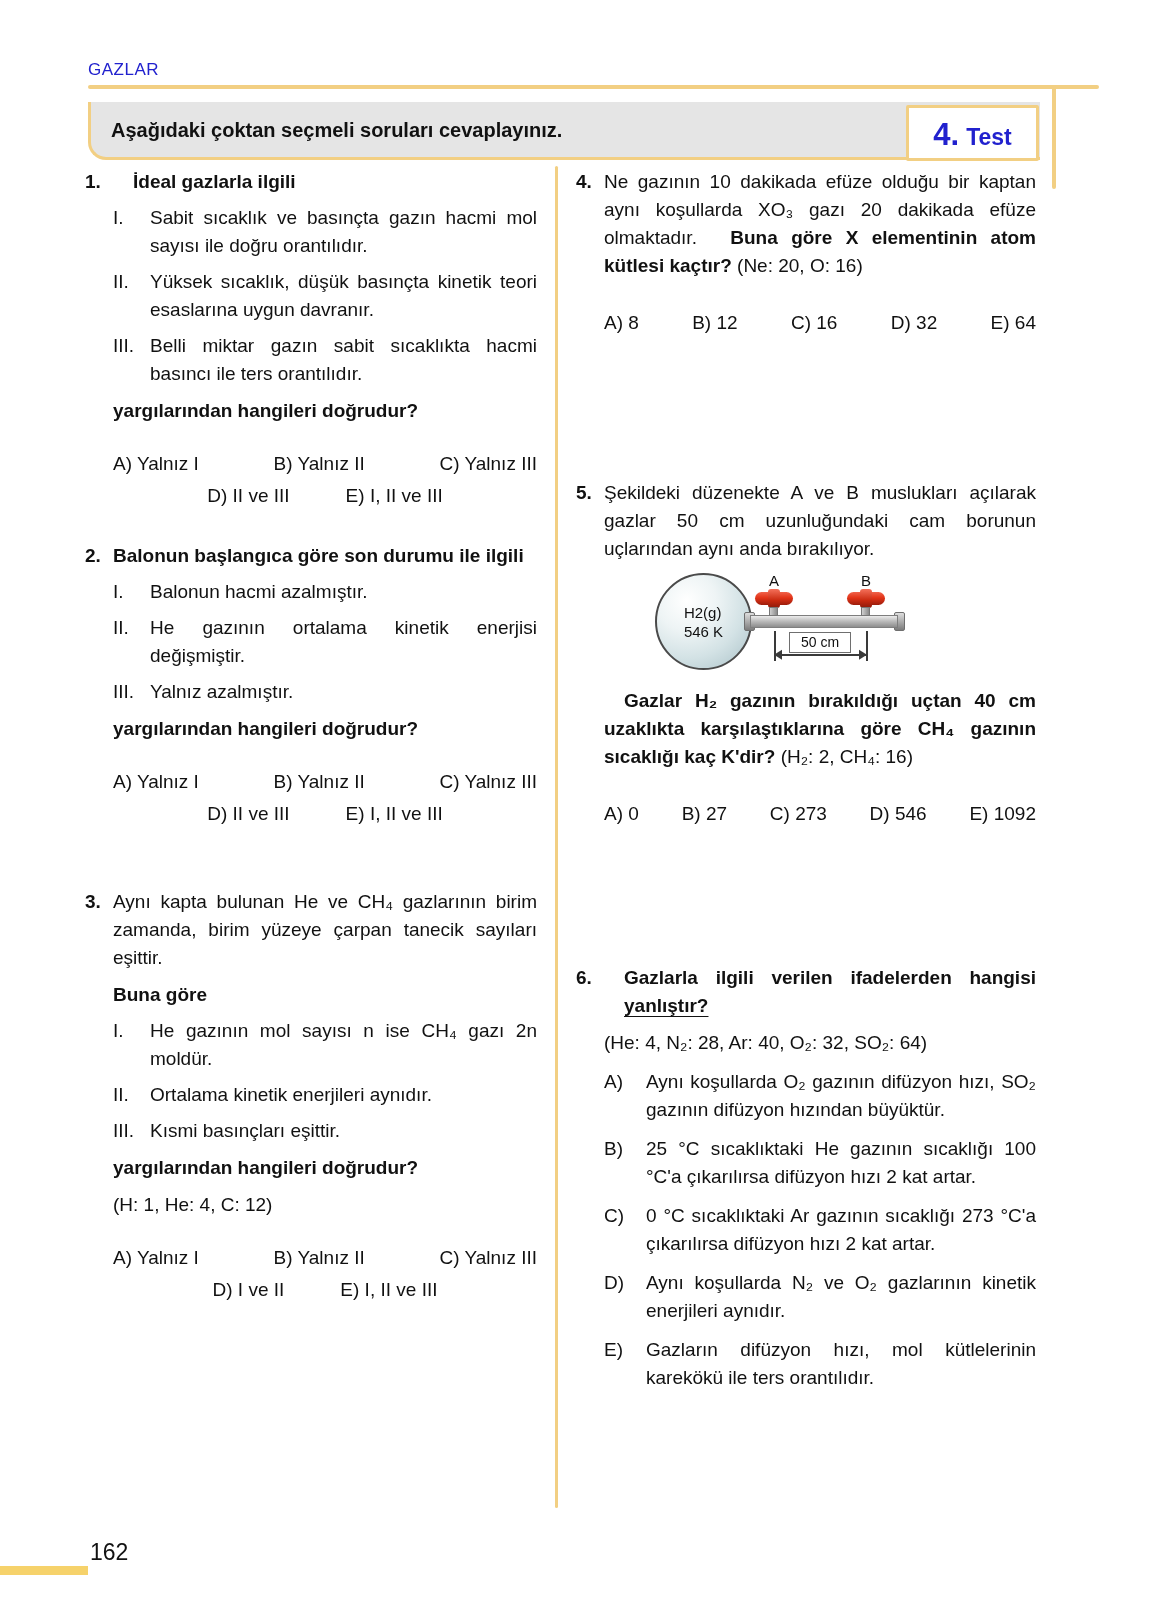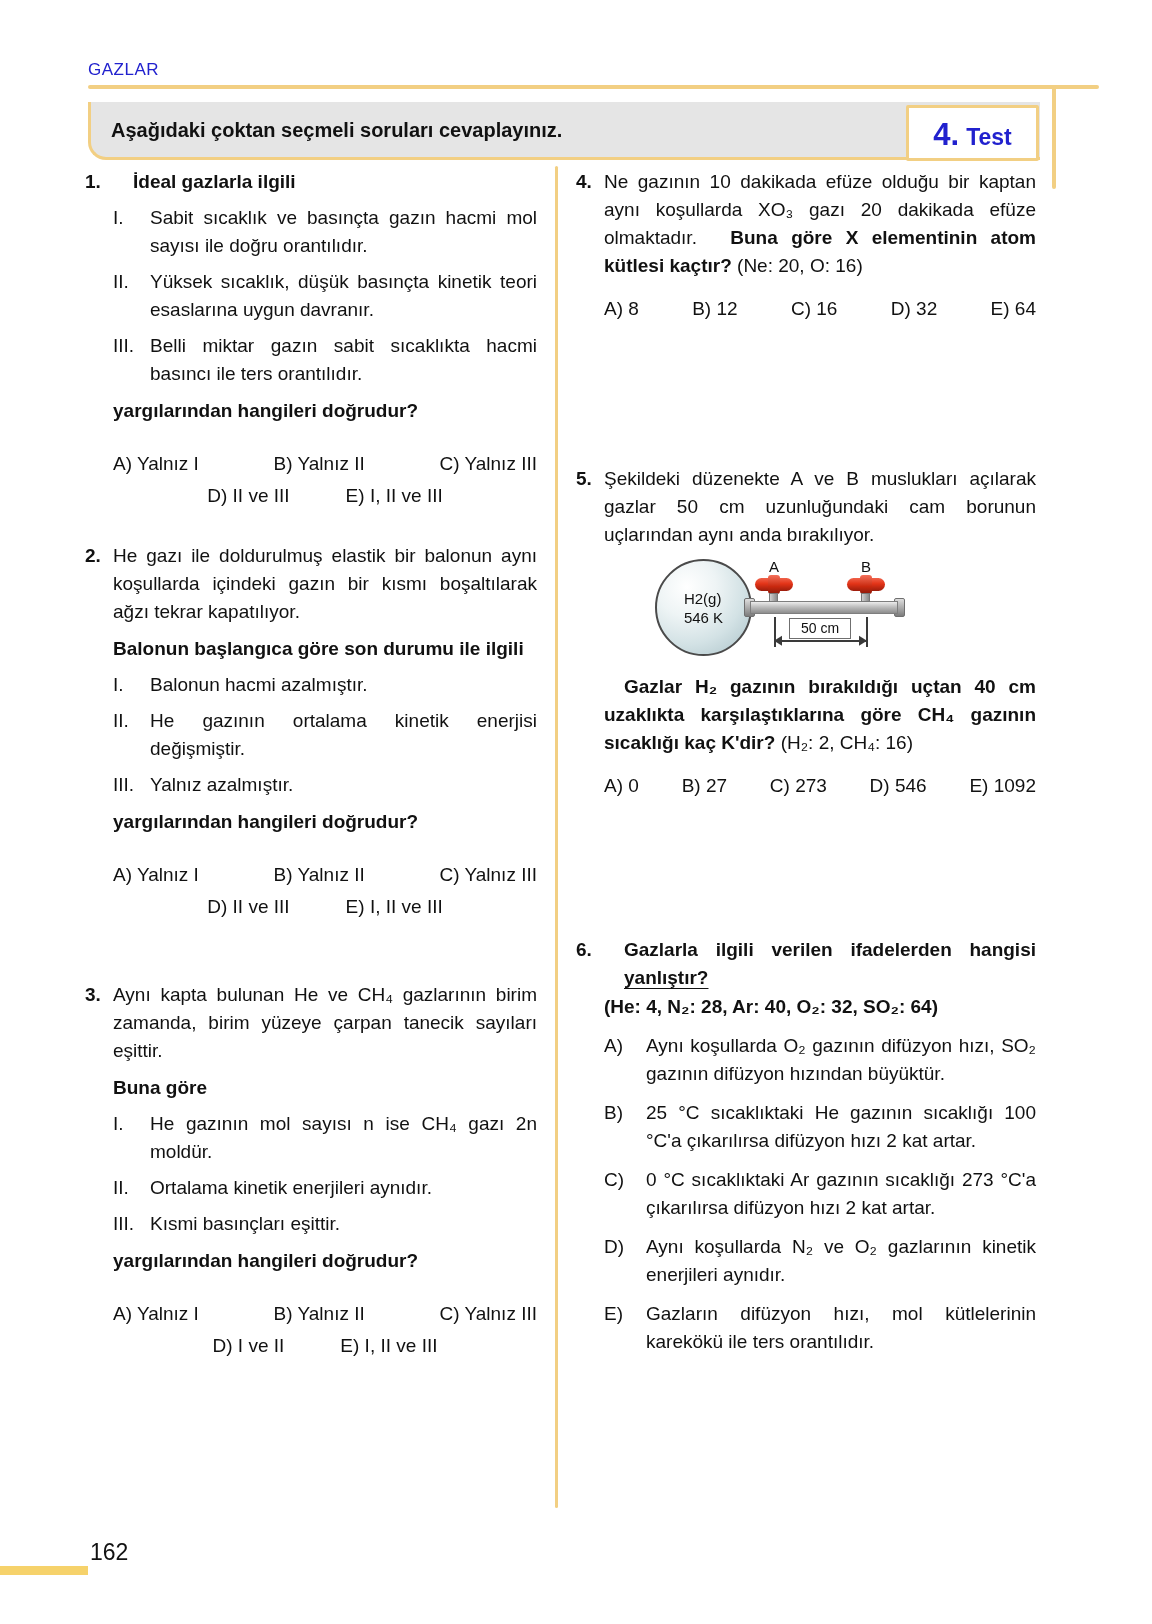--- a/index.html
+++ b/index.html
@@ -38,24 +38,24 @@
   .q{position:relative;padding-left:28px;}
   .qnum{position:absolute;left:0;top:0;font-weight:bold;}
   .stem{text-align:justify;}
   .b{font-weight:bold;margin-left:20px;}
   .u{text-decoration:underline;text-underline-offset:4px;}
   .heading{font-weight:bold;margin-top:9px;text-align:justify;}
   .ritem{display:flex;margin-top:8px;}
   .rnum{width:37px;flex:none;}
   .rtext{flex:1;text-align:justify;}
   .qline{font-weight:bold;margin-top:9px;}
-  .masses{margin-top:1px;font-weight:bold;}
+  .masses{margin-top:9px;}
   .optrow3{display:flex;justify-content:space-between;margin-top:25px;}
   .optrow2{display:flex;justify-content:center;gap:56px;margin-top:4px;}
-  .optrow5{display:flex;justify-content:space-between;margin-top:15px;}
+  .optrow5{display:flex;justify-content:space-between;margin-top:29px;}
   .lopt{display:flex;margin-top:11px;}
   .lnum{width:42px;flex:none;}
   .ltext{flex:1;text-align:justify;}
 
   .mt-q2{margin-top:32px;}
   .mt-q3{margin-top:60px;}
   .mt-q5{margin-top:142px;}
   .mt-q6{margin-top:136px;}
 
   
@@ -130,21 +130,20 @@
       <span>C) Yalnız III</span>
     </div>
     <div class="optrow2">
       <span>D) II ve III</span>
       <span>E) I, II ve III</span>
     </div>
   </div>
 
   <div class="q mt-q2">
     <span class="qnum">2.</span>
-    <div class="stem">He gazı ile doldurulmuş elastik bir balonun aynı koşullarda içindeki gazın bir kısmı boşaltılarak ağzı tekrar kapatılıyor.</div>
     <div class="heading">Balonun başlangıca göre son durumu ile ilgili</div>
     <div class="ritem">
       <span class="rnum">I.</span>
       <div class="rtext">Balonun hacmi azalmıştır.</div>
     </div>
     <div class="ritem">
       <span class="rnum">II.</span>
       <div class="rtext">He gazının ortalama kinetik enerjisi değişmiştir.</div>
     </div>
     <div class="ritem">
@@ -173,20 +172,21 @@
     </div>
     <div class="ritem">
       <span class="rnum">II.</span>
       <div class="rtext">Ortalama kinetik enerjileri aynıdır.</div>
     </div>
     <div class="ritem">
       <span class="rnum">III.</span>
       <div class="rtext">Kısmi basınçları eşittir.</div>
     </div>
     <div class="qline">yargılarından hangileri doğrudur?</div>
+    <div class="masses">(H: 1, He: 4, C: 12)</div>
     <div class="optrow3">
       <span>A) Yalnız I</span>
       <span>B) Yalnız II</span>
       <span>C) Yalnız III</span>
     </div>
     <div class="optrow2">
       <span>D) I ve II</span>
       <span>E) I, II ve III</span>
     </div>
   </div>

